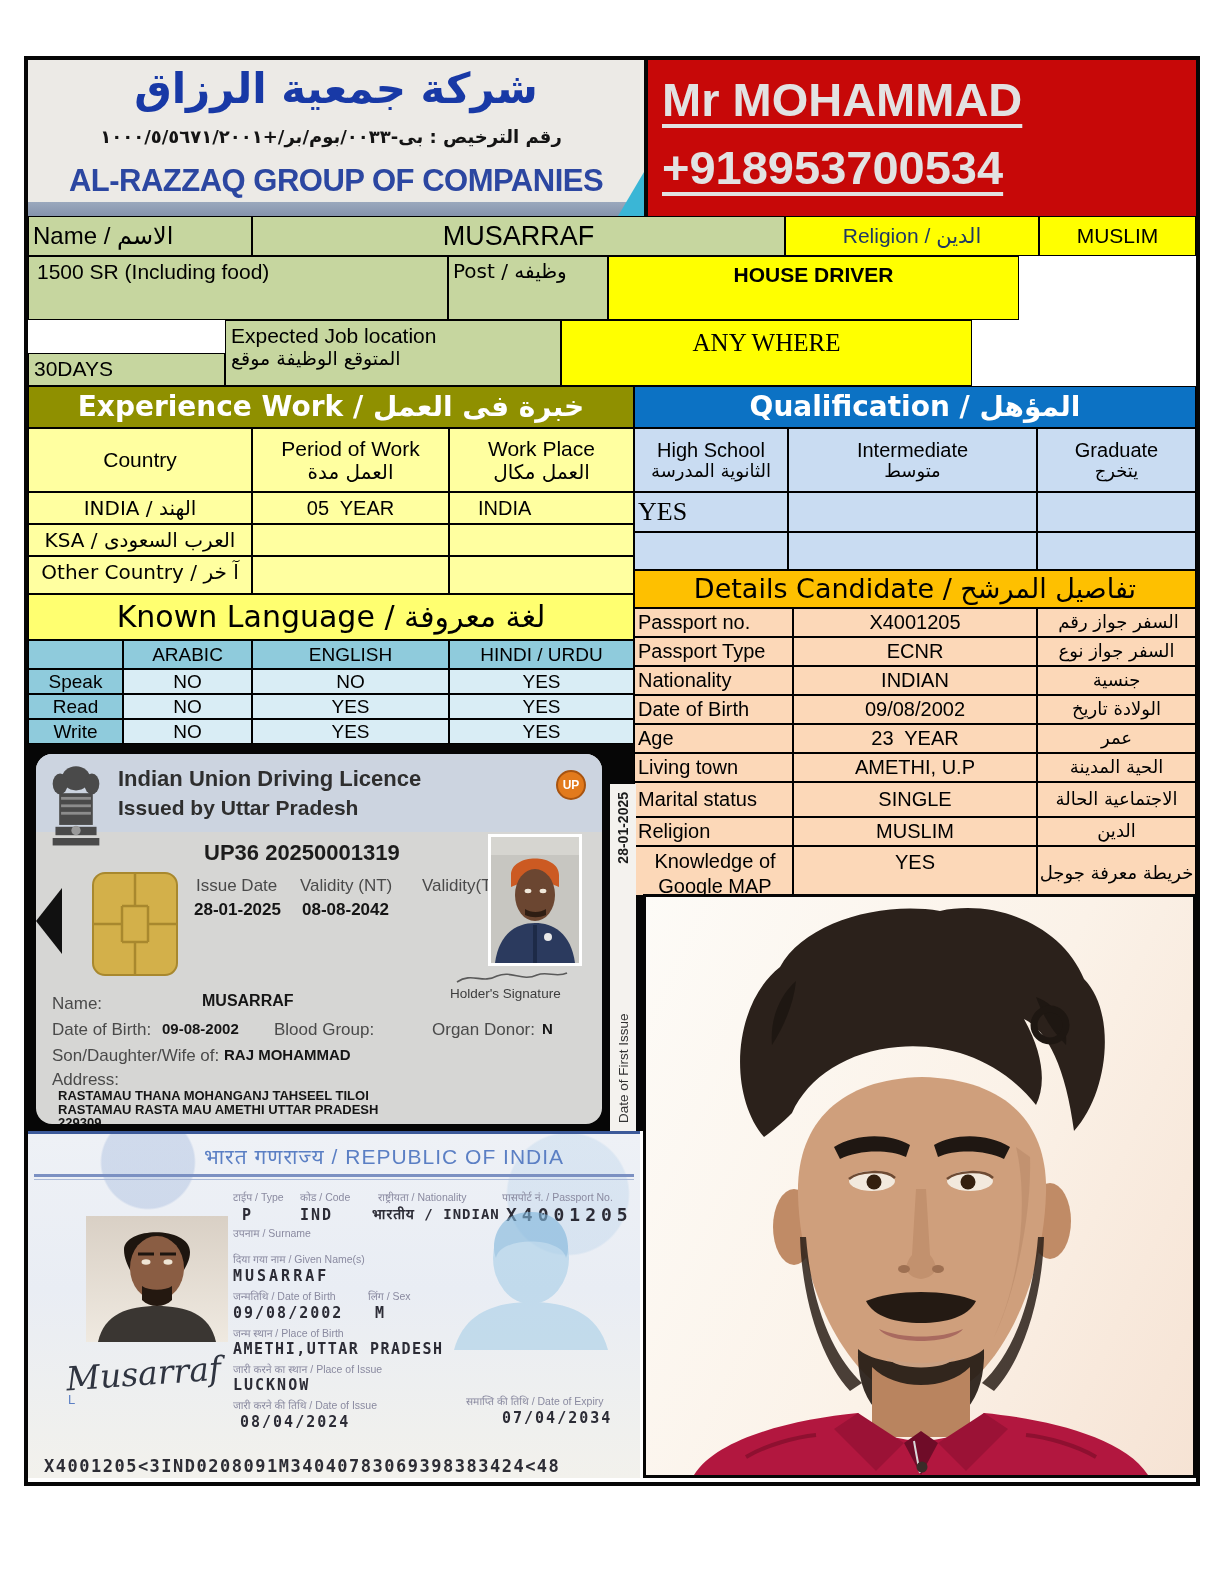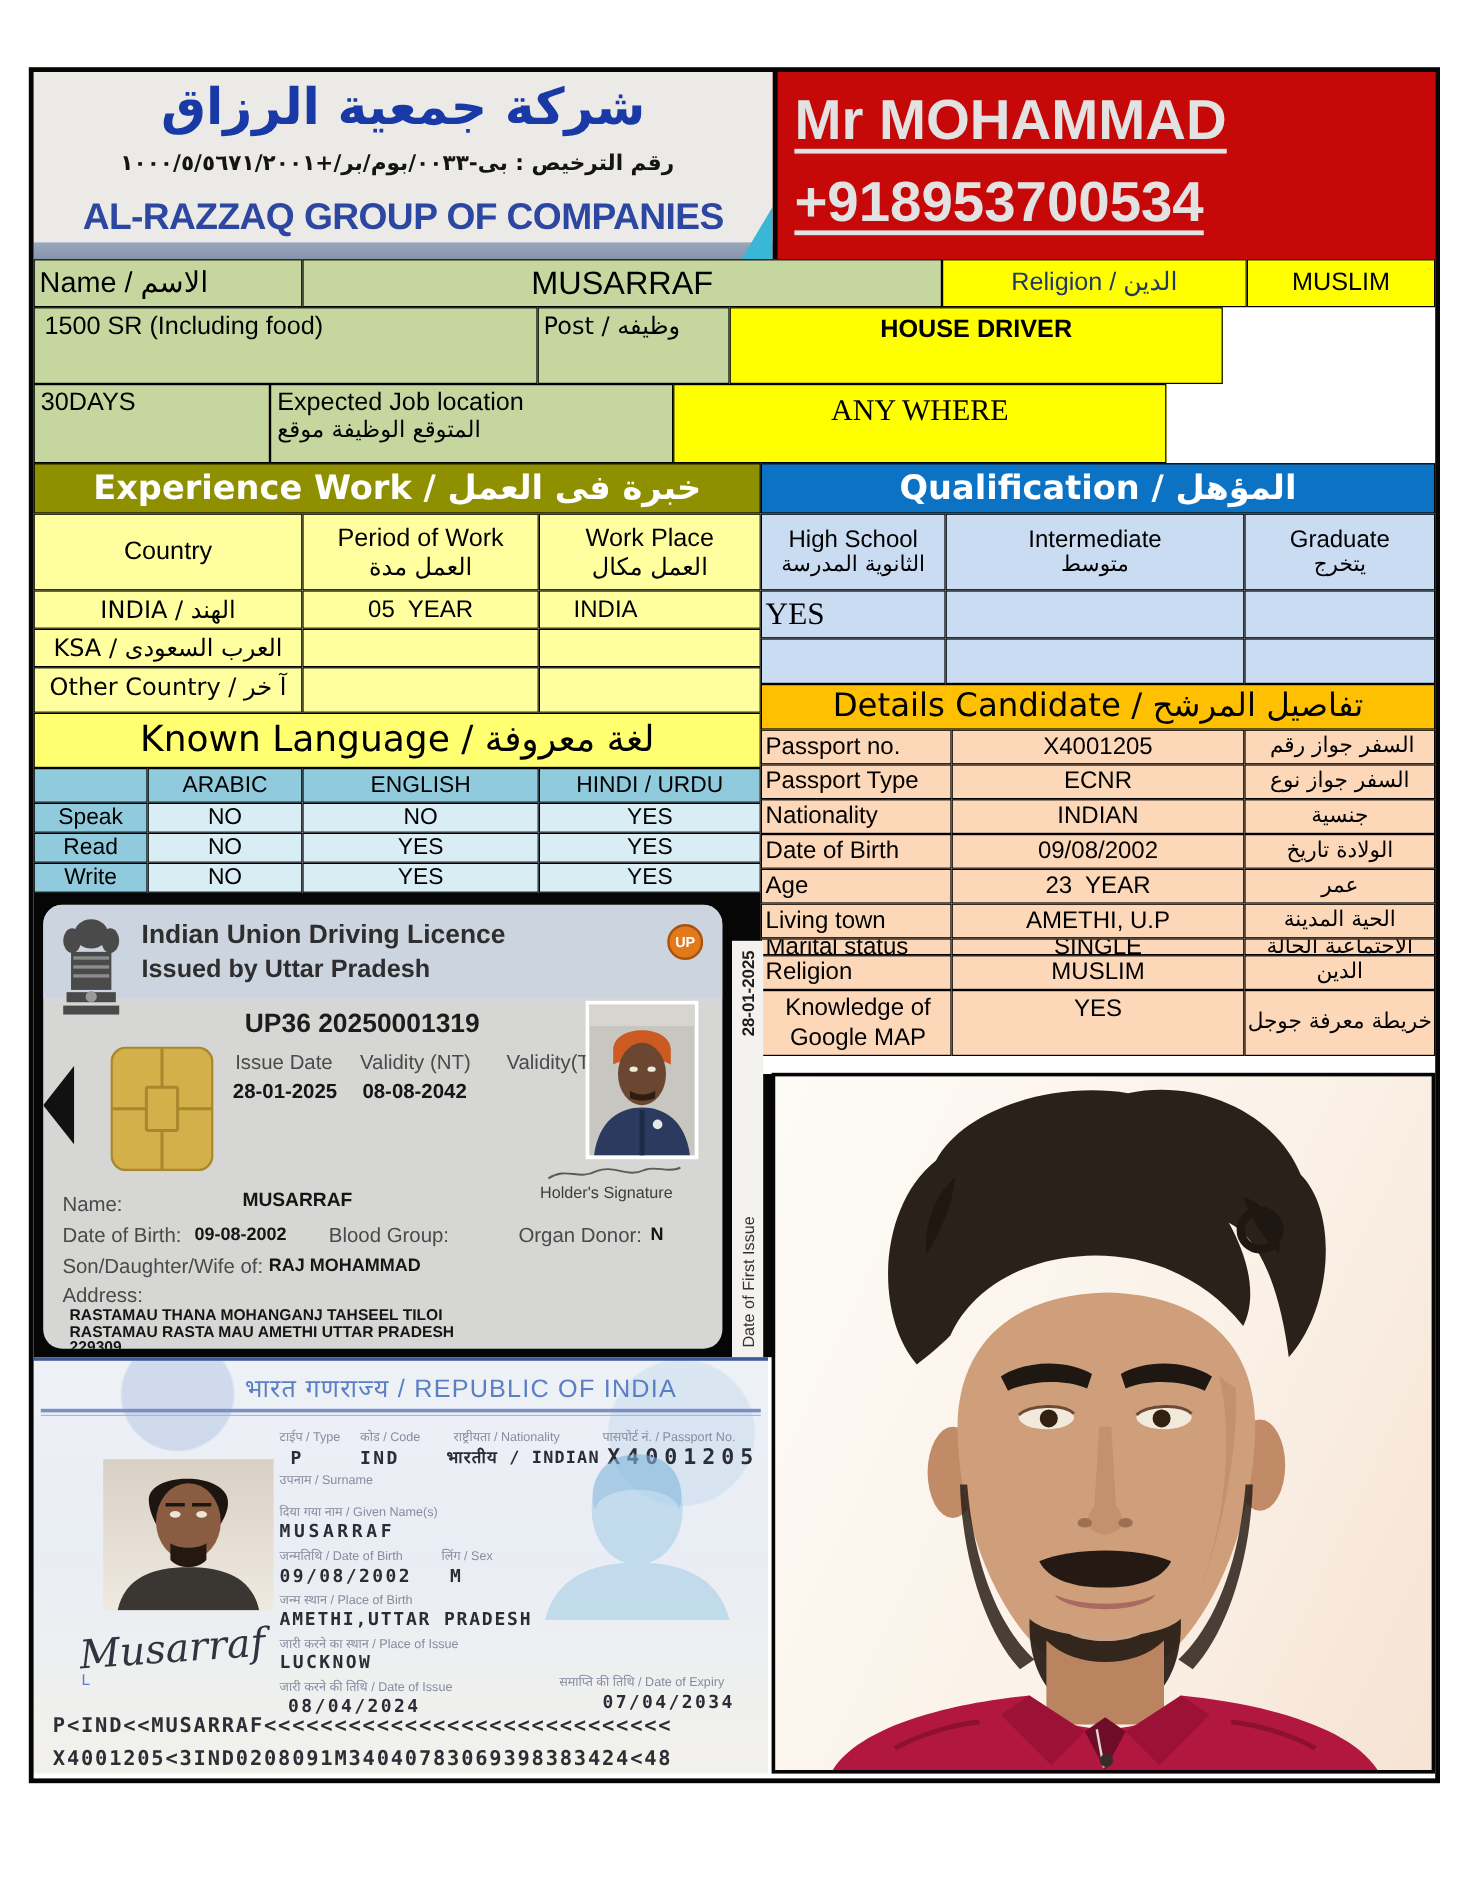--- a/index.html
+++ b/index.html
@@ -69,21 +69,21 @@
     </div>
     <div class="cell green hleft" style="width:160px;padding-left:4px;justify-content:flex-start;padding-top:3px;">
       <span style="font-size:20px;font-family:'DejaVu Sans',sans-serif;">Post / وظيفه</span>
     </div>
     <div class="cell yellow" style="width:411px;justify-content:flex-start;padding-top:6px;">
       <span class="b" style="font-size:21px;">HOUSE DRIVER</span>
     </div>
   </div>
 
   <div class="abs trow" style="left:28px;top:320px;width:1168px;height:66px;">
-    <div class="cell green hleft" style="width:197px;padding-left:5px;justify-content:flex-start;padding-top:3px;">
+    <div class="cell green hleft" style="width:197px;padding-left:5px;justify-content:flex-start;padding-top:3px;margin-top:33px;">
       <span style="font-size:21px;">30DAYS</span>
     </div>
     <div class="cell green hleft" style="width:336px;padding-left:5px;justify-content:flex-start;padding-top:3px;">
       <span style="font-size:21px;">Expected Job location</span>
       <span class="ar" style="font-size:19px;font-family:'DejaVu Sans',sans-serif;">المتوقع الوظيفة موقع</span>
     </div>
     <div class="cell yellow" style="width:411px;justify-content:flex-start;padding-top:8px;">
       <span class="serif" style="font-size:25px;">ANY WHERE</span>
     </div>
   </div>
@@ -290,21 +290,21 @@
       <div class="cell peach hleft" style="width:159px;padding-left:3px;">
           <span style="font-size:20px;">Living town</span>
         </div>
       <div class="cell peach" style="width:244px;">
           <span style="font-size:20px;">AMETHI, U.P</span>
         </div>
       <div class="cell peach ar" style="width:159px;">
           <span style="font-size:18px;font-family:'DejaVu Sans',sans-serif;">الحية المدينة</span>
         </div>
     </div>
-    <div class="trow" style="height:14px;">
+    <div class="trow" style="height:35px;">
       <div class="cell peach hleft" style="width:159px;padding-left:3px;">
           <span style="font-size:20px;">Marital status</span>
         </div>
       <div class="cell peach" style="width:244px;">
           <span style="font-size:20px;">SINGLE</span>
         </div>
       <div class="cell peach ar" style="width:159px;">
           <span style="font-size:18px;font-family:'DejaVu Sans',sans-serif;">الاجتماعية الحالة</span>
         </div>
     </div>
@@ -456,21 +456,20 @@
       <svg viewBox="0 0 190 150" style="width:100%;height:100%;display:block;">
         <ellipse cx="95" cy="58" rx="38" ry="46" fill="#a8cfe8"></ellipse>
         <path d="M95 12 C60 12 54 44 60 58 C64 36 126 36 130 58 C136 44 130 12 95 12 Z" fill="#7fb6dc"></path>
         <path d="M18 150 C28 112 60 102 95 102 C130 102 162 112 172 150 Z" fill="#a8cfe8"></path>
       </svg>
     </div>
 
     <div class="abs" style="left:38px;top:220px;font-family:'DejaVu Serif','Liberation Serif',serif;font-style:italic;font-size:33px;color:#2f3440;transform:rotate(-4deg);">Musarraf</div>
     <div class="abs" style="left:40px;top:258px;font-size:13px;color:#5b7fc4;">L</div>
 
-    <div class="abs mono b" style="left:16px;top:294px;font-size:17px;letter-spacing:1.5px;color:#2d2d35;white-space:nowrap;">P&lt;IND&lt;&lt;MUSARRAF&lt;&lt;&lt;&lt;&lt;&lt;&lt;&lt;&lt;&lt;&lt;&lt;&lt;&lt;&lt;&lt;&lt;&lt;&lt;&lt;&lt;&lt;&lt;&lt;&lt;&lt;&lt;&lt;&lt;</div>
     <div class="abs mono b" style="left:16px;top:322px;font-size:17px;letter-spacing:1.5px;color:#2d2d35;white-space:nowrap;">X4001205&lt;3IND0208091M34040783069398383424&lt;48</div>
   </div>
 
   <div class="abs" style="left:643px;top:894px;width:553px;height:584px;border:3px solid #060606;background:linear-gradient(115deg,#fdfbf7 0%,#fbf2e8 55%,#f6e3d4 100%);overflow:hidden;">
     <svg viewBox="0 0 547 578" style="width:100%;height:100%;display:block;">
 
       <path d="M118 240 C82 198 86 108 134 70 C158 26 234 4 294 14 C350 2 416 28 438 82 C470 114 464 194 428 234 C420 172 402 134 378 122 C398 158 400 188 390 208 C352 160 298 146 252 150 C202 154 162 180 146 216 C136 226 126 234 118 240 Z" fill="#2b211b"></path>
       <path d="M390 100 C412 108 422 128 420 148 C404 132 396 116 390 100 Z" fill="#1e1712"></path>
       <circle cx="404" cy="128" r="16" fill="none" stroke="#1e1712" stroke-width="7"></circle>
       <path d="M150 84 C132 100 124 124 126 148 C140 126 148 104 150 84 Z" fill="#1e1712"></path>

